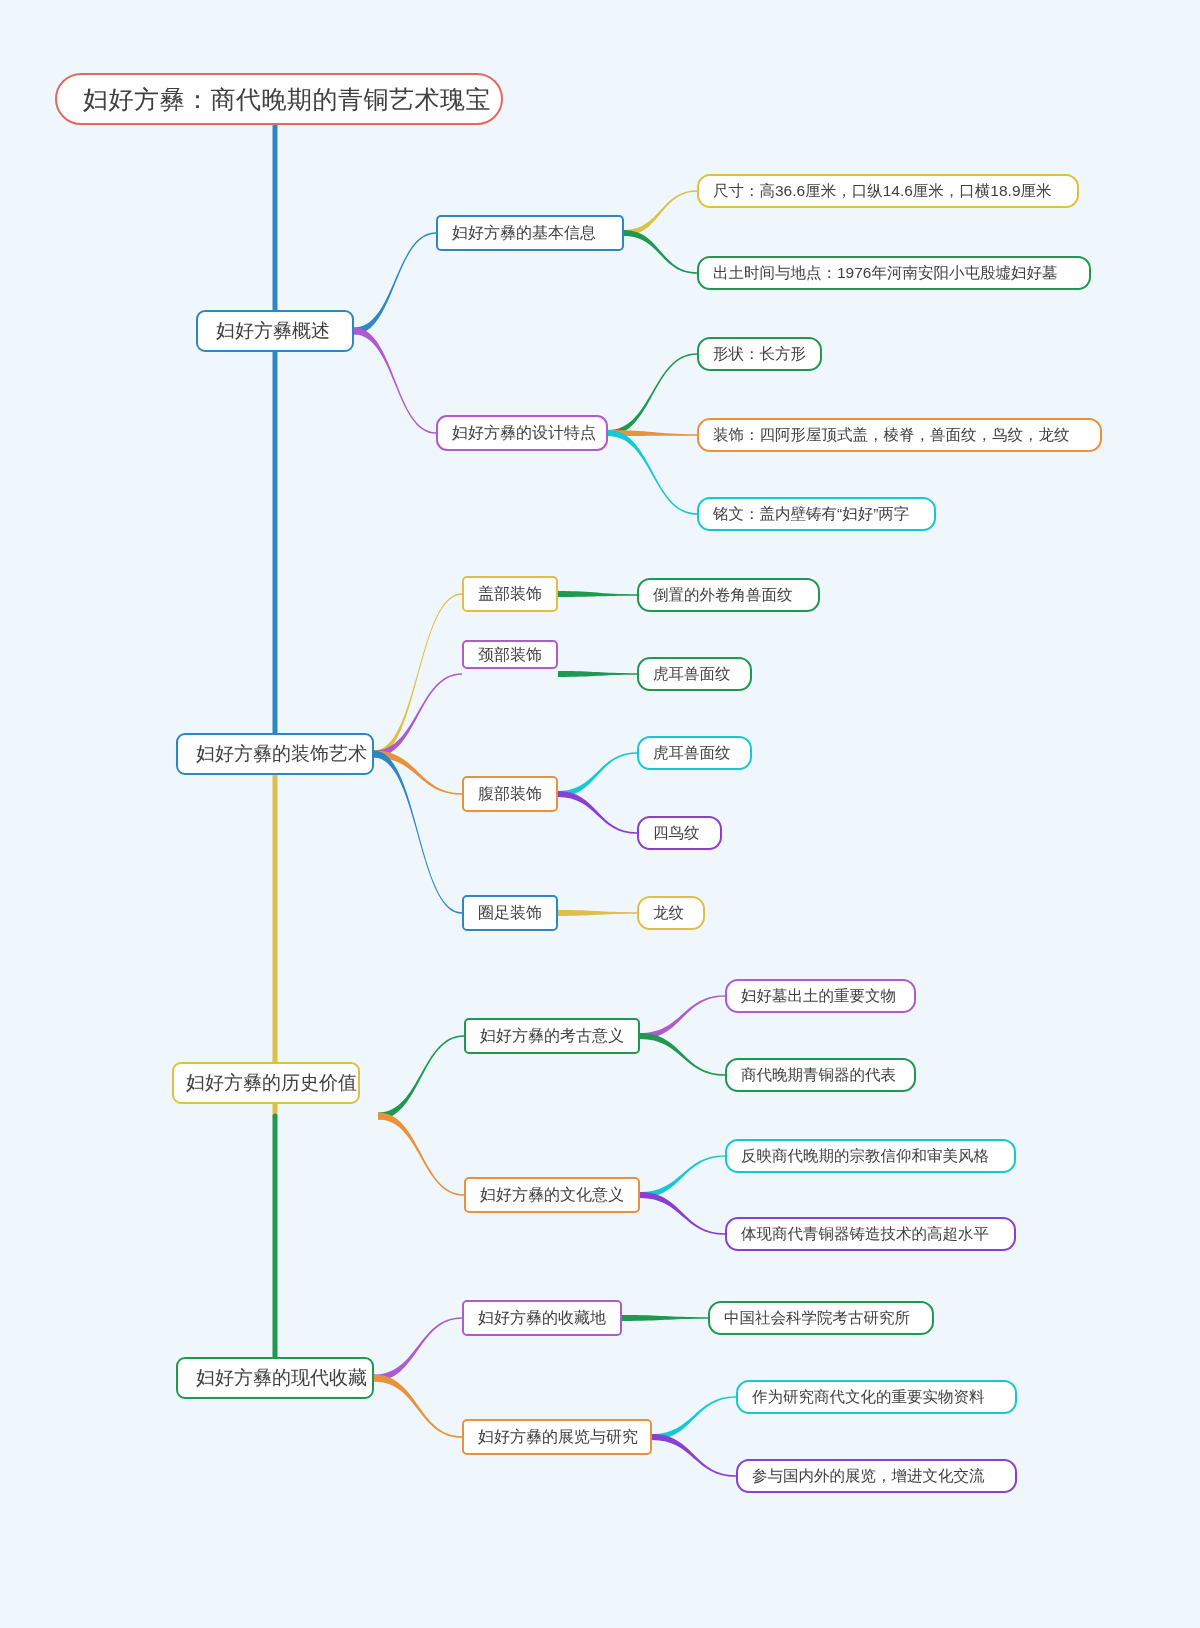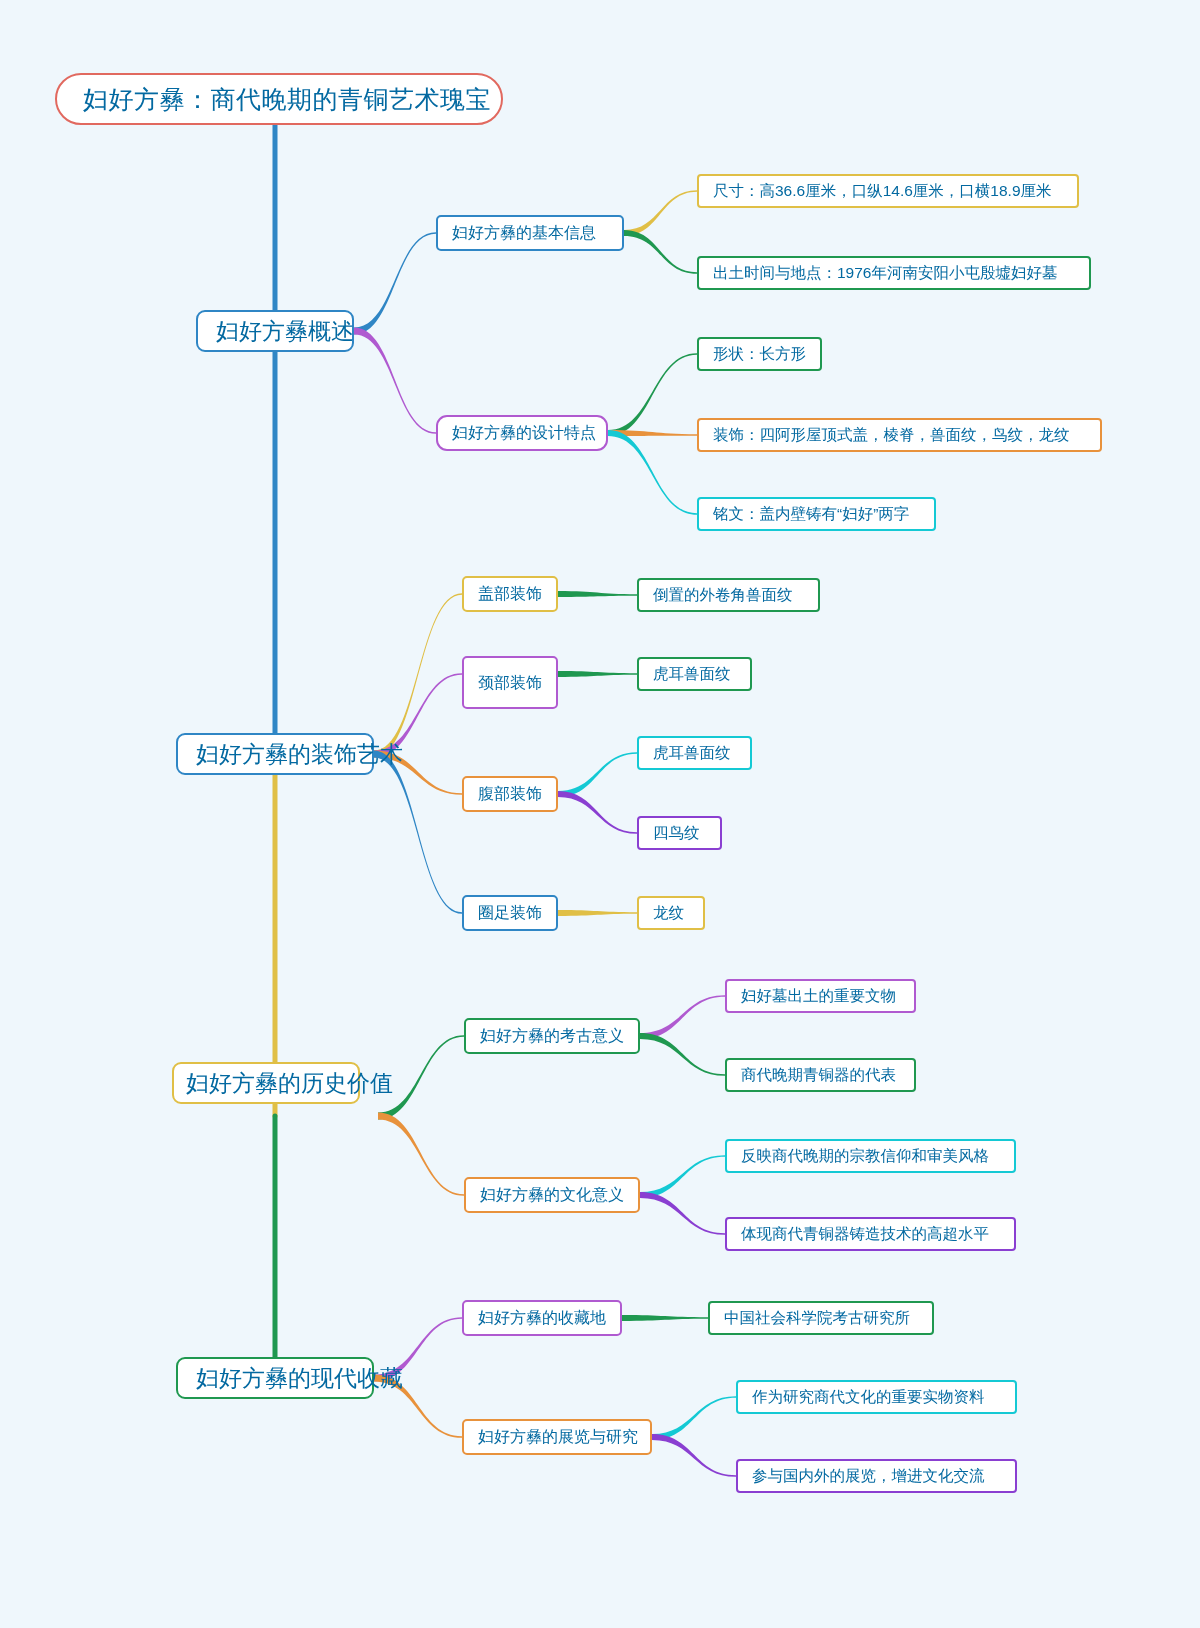--- a/index.html
+++ b/index.html
@@ -23,56 +23,56 @@
     pointer-events: none;
   }
   .node {
     position: absolute;
     box-sizing: border-box;
     background: #ffffff;
     border-style: solid;
     display: flex;
     align-items: center;
     white-space: nowrap;
-    color: #0369a1;
+    color: #404040;
   }
   .node-label {
     display: block;
     width: 100%;
     white-space: nowrap;
   }
   
   .n-root {
     border-width: 2.5px;
     border-color: #e1695f;
     border-radius: 30px;
     padding: 0 26px;
     font-size: 25px;
     letter-spacing: 0.5px;
   }
   
   .n-l1 {
     border-width: 2.5px;
     border-radius: 9px;
     padding: 0 18px;
-    font-size: 23px;
+    font-size: 19px;
     justify-content: flex-end;
   }
   
   .n-l2 {
     border-width: 2px;
     border-radius: 5px;
     padding: 0 14px;
     font-size: 16px;
     justify-content: center;
   }
   
   .n-l3 {
     border-width: 2px;
-    border-radius: 4px;
+    border-radius: 13px;
     padding: 0 14px;
     font-size: 15.5px;
   }
 </style>
 </head>
 <body>
 
 <div id="canvas">
   <svg id="links" viewBox="0 0 1200 1628" xmlns="http://www.w3.org/2000/svg">
       <path d="M 275 125 L 275 754" fill="none" stroke="#2f86c5" stroke-width="5" stroke-linecap="round"></path>
@@ -135,21 +135,21 @@
     </div>
     <div class="node n-l1" style="border-color: rgb(47, 134, 197); left: 176px; top: 733px; width: 198px; height: 42px; line-height: 38px;">
       <span class="node-label">妇好方彝的装饰艺术</span>
     </div>
     <div class="node n-l2" style="border-color: rgb(224, 191, 70); left: 462px; top: 576px; width: 96px; height: 36px; line-height: 32px;">
       <span class="node-label">盖部装饰</span>
     </div>
     <div class="node n-l3" style="border-color: rgb(31, 152, 80); left: 637px; top: 578px; width: 183px; height: 34px; line-height: 30px;">
       <span class="node-label">倒置的外卷角兽面纹</span>
     </div>
-    <div class="node n-l2" style="border-color: rgb(176, 90, 208); left: 462px; top: 656px; width: 96px; height: 53px; line-height: 32px;">
+    <div class="node n-l2" style="border-color: rgb(176, 90, 208); left: 462px; top: 640px; width: 96px; height: 29px; line-height: 32px;">
       <span class="node-label">颈部装饰</span>
     </div>
     <div class="node n-l3" style="border-color: rgb(31, 152, 80); left: 637px; top: 657px; width: 115px; height: 34px; line-height: 30px;">
       <span class="node-label">虎耳兽面纹</span>
     </div>
     <div class="node n-l2" style="border-color: rgb(232, 146, 60); left: 462px; top: 776px; width: 96px; height: 36px; line-height: 32px;">
       <span class="node-label">腹部装饰</span>
     </div>
     <div class="node n-l3" style="border-color: rgb(20, 201, 212); left: 637px; top: 736px; width: 115px; height: 34px; line-height: 30px;">
       <span class="node-label">虎耳兽面纹</span>

